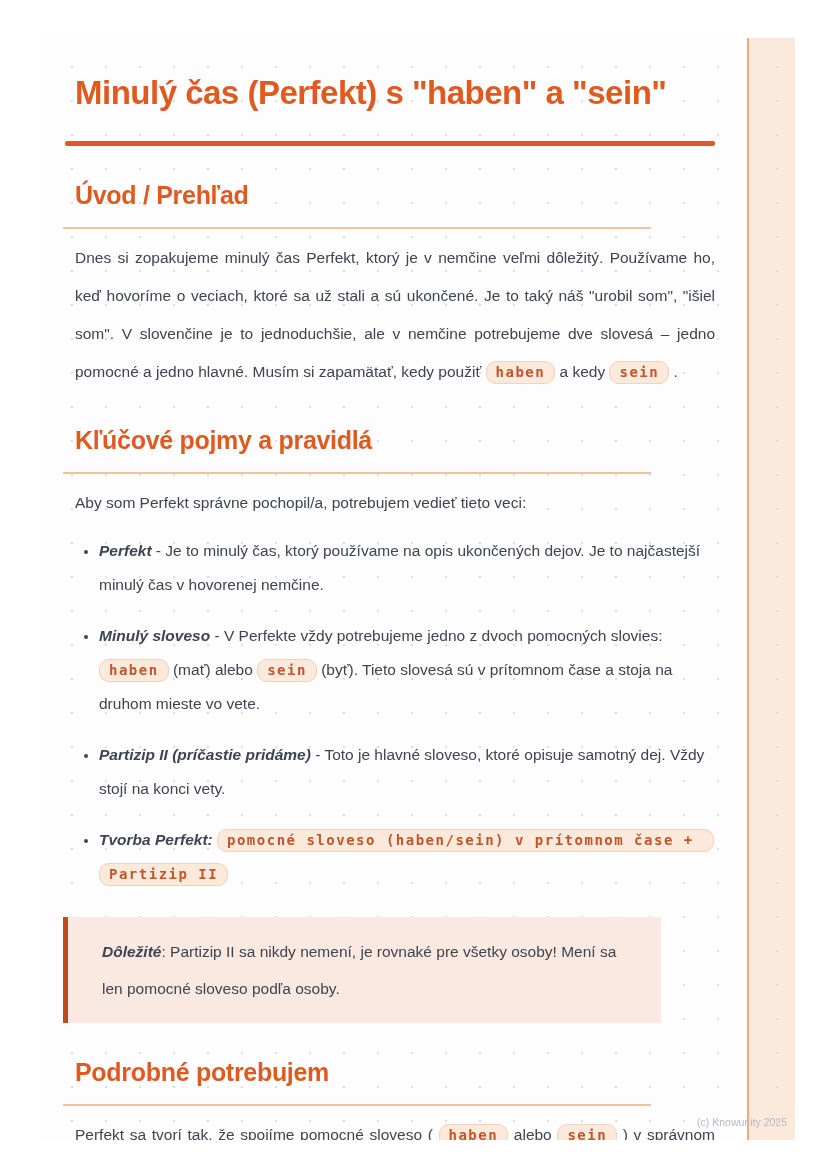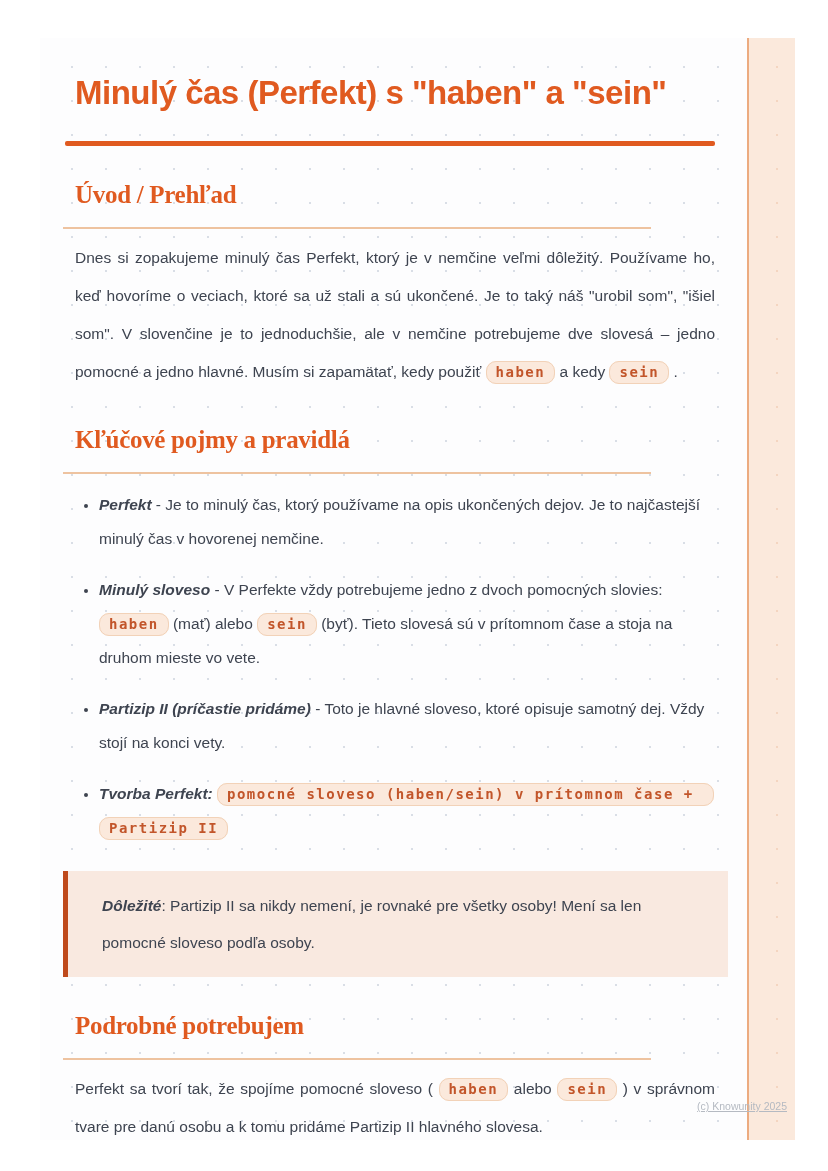--- a/index.html
+++ b/index.html
@@ -63,21 +63,20 @@
     background: var(--accent, #e05a20);
     border-radius: 2px;
   }
   h2.section-heading {
     margin: 34px 0 0;
     font-size: 25px;
     line-height: 30px;
     font-weight: bold;
     letter-spacing: -0.3px;
     color: var(--accent, #e05a20);
-    font-family: Liberation Serif, serif;
   }
   .h2-rule {
     height: 2px;
     width: 588px;
     margin: 17px 0 0 -12px;
     background: #eec3a0;
   }
   p.body-text {
     margin: 10px 0 0;
     font-size: 15.5px;
@@ -114,37 +113,36 @@
     background: var(--code_bg, #fbe9dc);
     border: 1px solid #f2d2b8;
     border-radius: 10px;
     padding: 2px 9px 3px;
     white-space: pre-wrap;
     -webkit-box-decoration-break: clone;
     box-decoration-break: clone;
   }
   .callout {
     box-sizing: border-box;
-    width: 665px;
+    width: 598px;
     margin: 26px 0 0 -12px;
     background: var(--callout_bg, #f9e9e0);
     border-left: 5px solid var(--callout_border, #bf4a1c);
     padding: 16px 28px 16px 34px;
     font-size: 15.5px;
     line-height: 37px;
     color: var(--body_text, #3e4450);
   }
   .watermark {
     position: absolute;
     right: 8px;
-    bottom: 28px;
+    bottom: 12px;
     font-size: 10.5px;
     color: #b5bac2;
     z-index: 2;
-    text-decoration: underline;
   }
 </style>
 </head>
 <body>
 
 <div class="canvas">
   <div class="page">
     <div class="margin-strip"></div>
 
     <div class="content">
@@ -153,20 +151,21 @@
 
       <section>
         <h2 class="section-heading">Úvod / Prehľad</h2>
         <div class="h2-rule"></div>
         <p class="body-text">Dnes si zopakujeme minulý čas Perfekt, ktorý je v nemčine veľmi dôležitý. Používame ho, keď hovoríme o veciach, ktoré sa už stali a sú ukončené. Je to taký náš "urobil som", "išiel som". V slovenčine je to jednoduchšie, ale v nemčine potrebujeme dve slovesá – jedno pomocné a jedno hlavné. Musím si zapamätať, kedy použiť <code class="tok">haben</code> a kedy <code class="tok">sein</code> .</p>
       </section>
 
       <section>
         <h2 class="section-heading">Kľúčové pojmy a pravidlá</h2>
         <div class="h2-rule"></div>
+        <p class="lead-text">Aby som Perfekt správne pochopil/a, potrebujem vedieť tieto veci:</p>
         <ul class="concept-list">
           <li><b>Perfekt</b> - Je to minulý čas, ktorý používame na opis ukončených dejov. Je to najčastejší minulý čas v hovorenej nemčine.</li>
           <li><b>Minulý sloveso</b> - V Perfekte vždy potrebujeme jedno z dvoch pomocných slovies: <code class="tok">haben</code> (mať) alebo <code class="tok">sein</code> (byť). Tieto slovesá sú v prítomnom čase a stoja na druhom mieste vo vete.</li>
           <li><b>Partizip II (príčastie pridáme)</b> - Toto je hlavné sloveso, ktoré opisuje samotný dej. Vždy stojí na konci vety.</li>
           <li><b>Tvorba Perfekt:</b> <code class="tok">pomocné sloveso (haben/sein) v prítomnom čase + Partizip II</code></li>
         </ul>
         <div class="callout"><b>Dôležité</b>: Partizip II sa nikdy nemení, je rovnaké pre všetky osoby! Mení sa len pomocné sloveso podľa osoby.</div>
       </section>
 
       <section>

